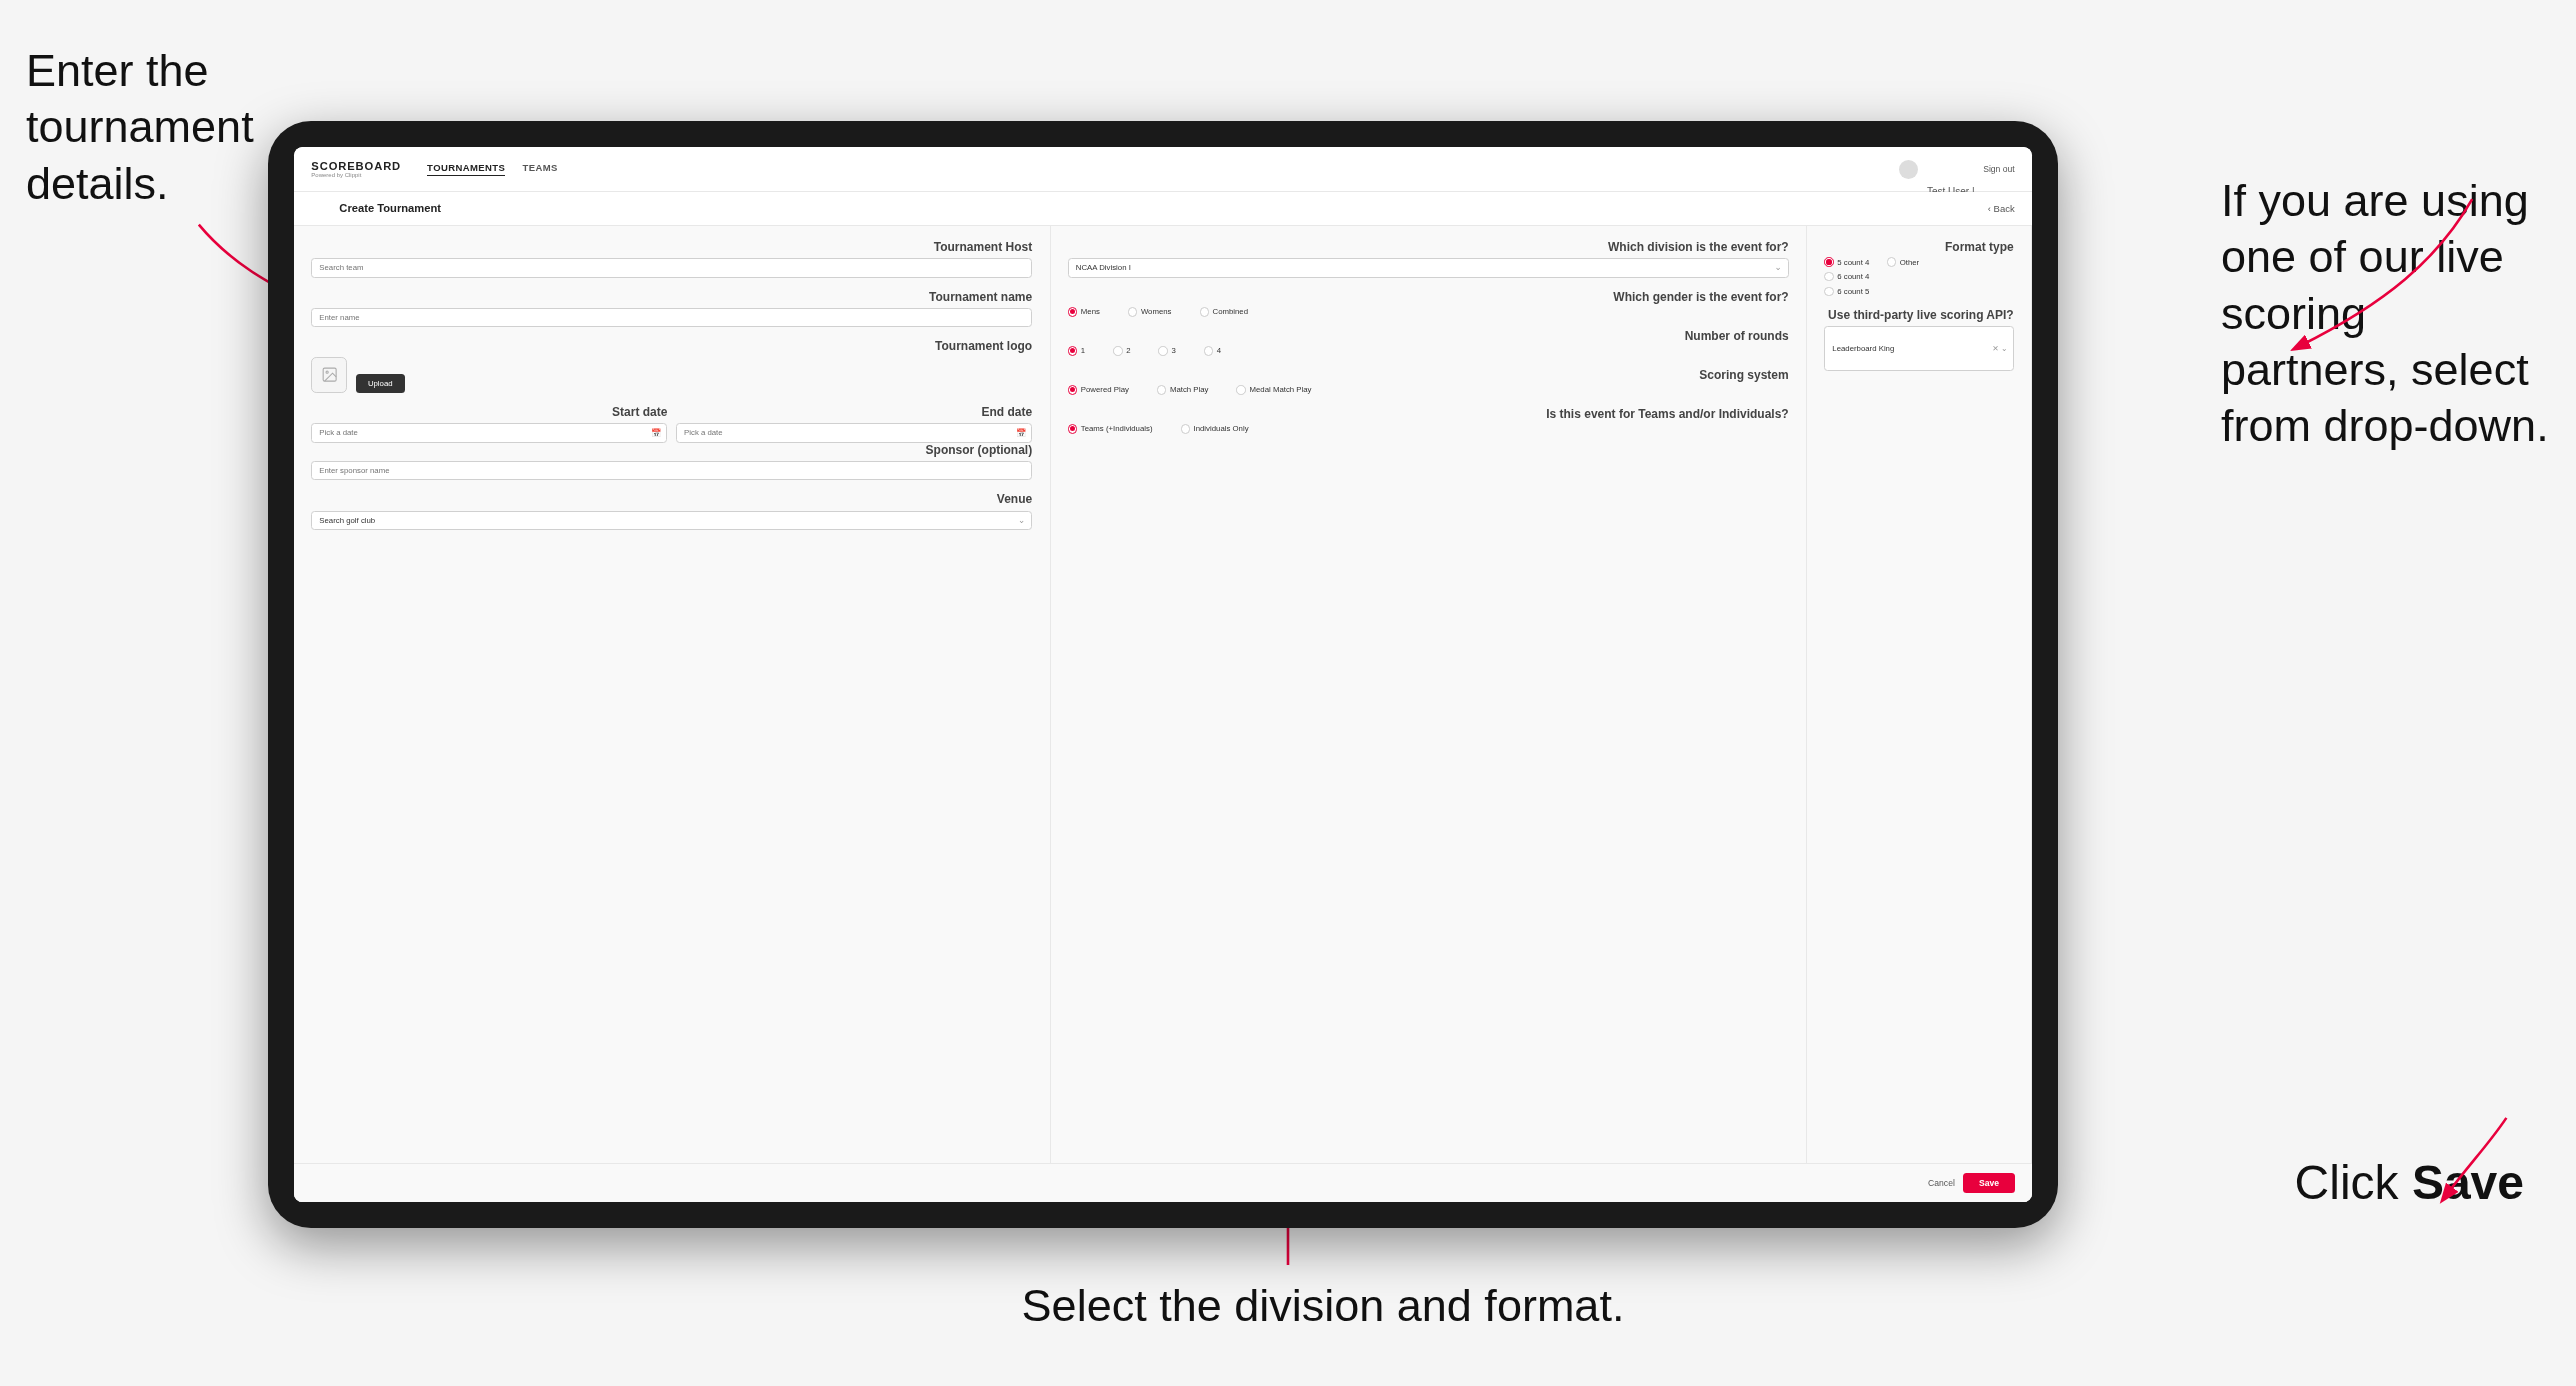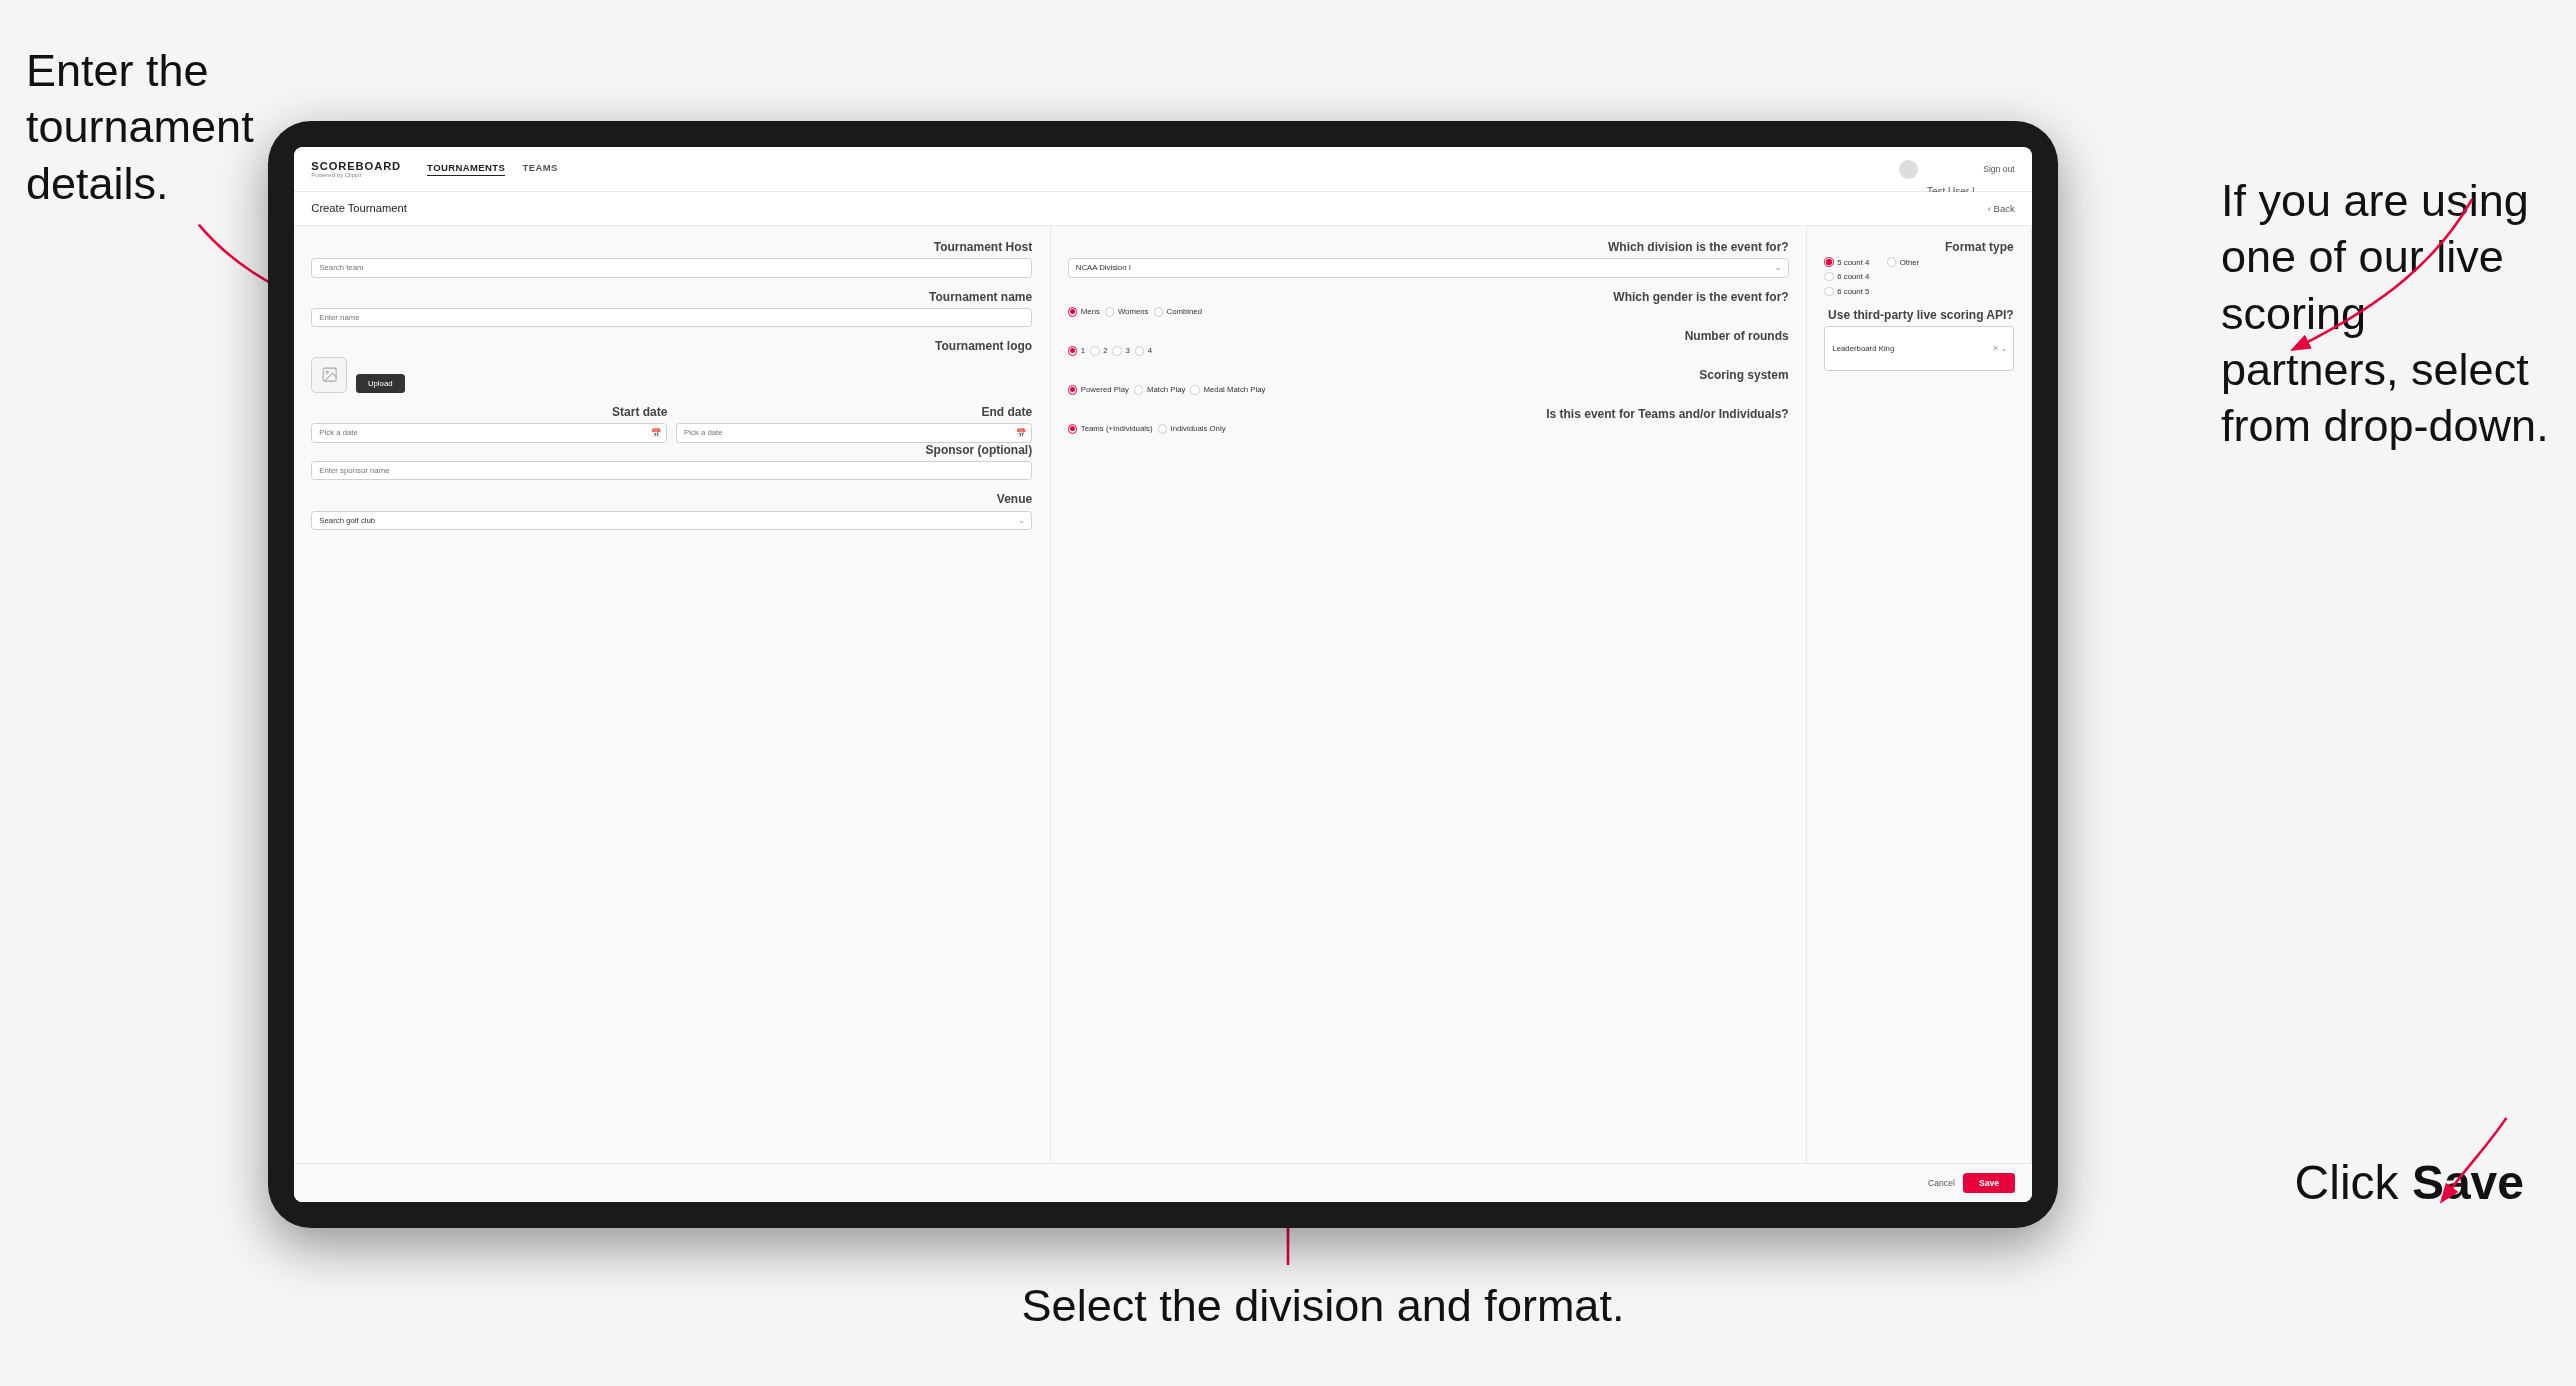--- a/index.html
+++ b/index.html
@@ -153,22 +153,23 @@
       background: #fff;
       border-bottom: 0.9px solid #e8e8e8;
       padding: 10.4px 17.3px;
       display: flex;
       justify-content: space-between;
       align-items: center;
       flex-shrink: 0;
     }
     .page-title {
       font-size: 11.2px;
-      font-weight: 400;
+      font-weight: 700;
       color: #222;
+      margin-left: 28px;
     }
     .back-link {
       font-size: 9.5px;
       color: #555;
       cursor: pointer;
     }
     .back-link::before { content: '‹ '; }
 
     
     .form-body {
@@ -286,21 +287,21 @@
       border: none;
       border-radius: 3.5px;
       padding: 5.2px 12px;
       font-size: 7.8px;
       cursor: pointer;
     }
 
     
     .radio-group {
       display: flex;
-      gap: 5px;
+      gap: 28px;
       align-items: center;
       flex-wrap: wrap;
     }
     .radio-item {
       display: flex;
       align-items: center;
       gap: 3.5px;
       font-size: 7.8px;
       color: #333;
       cursor: pointer;

